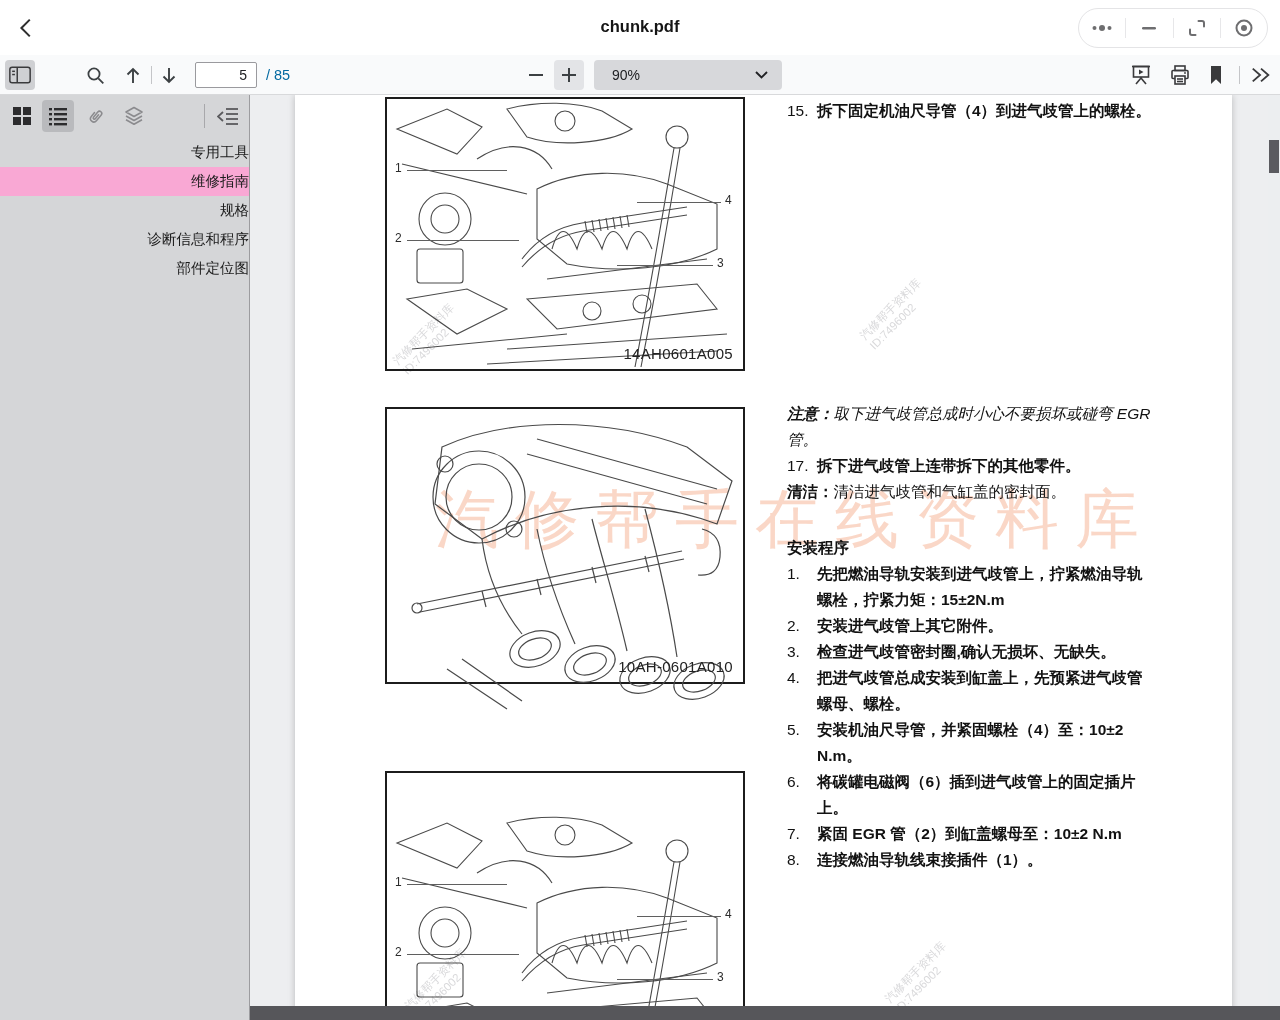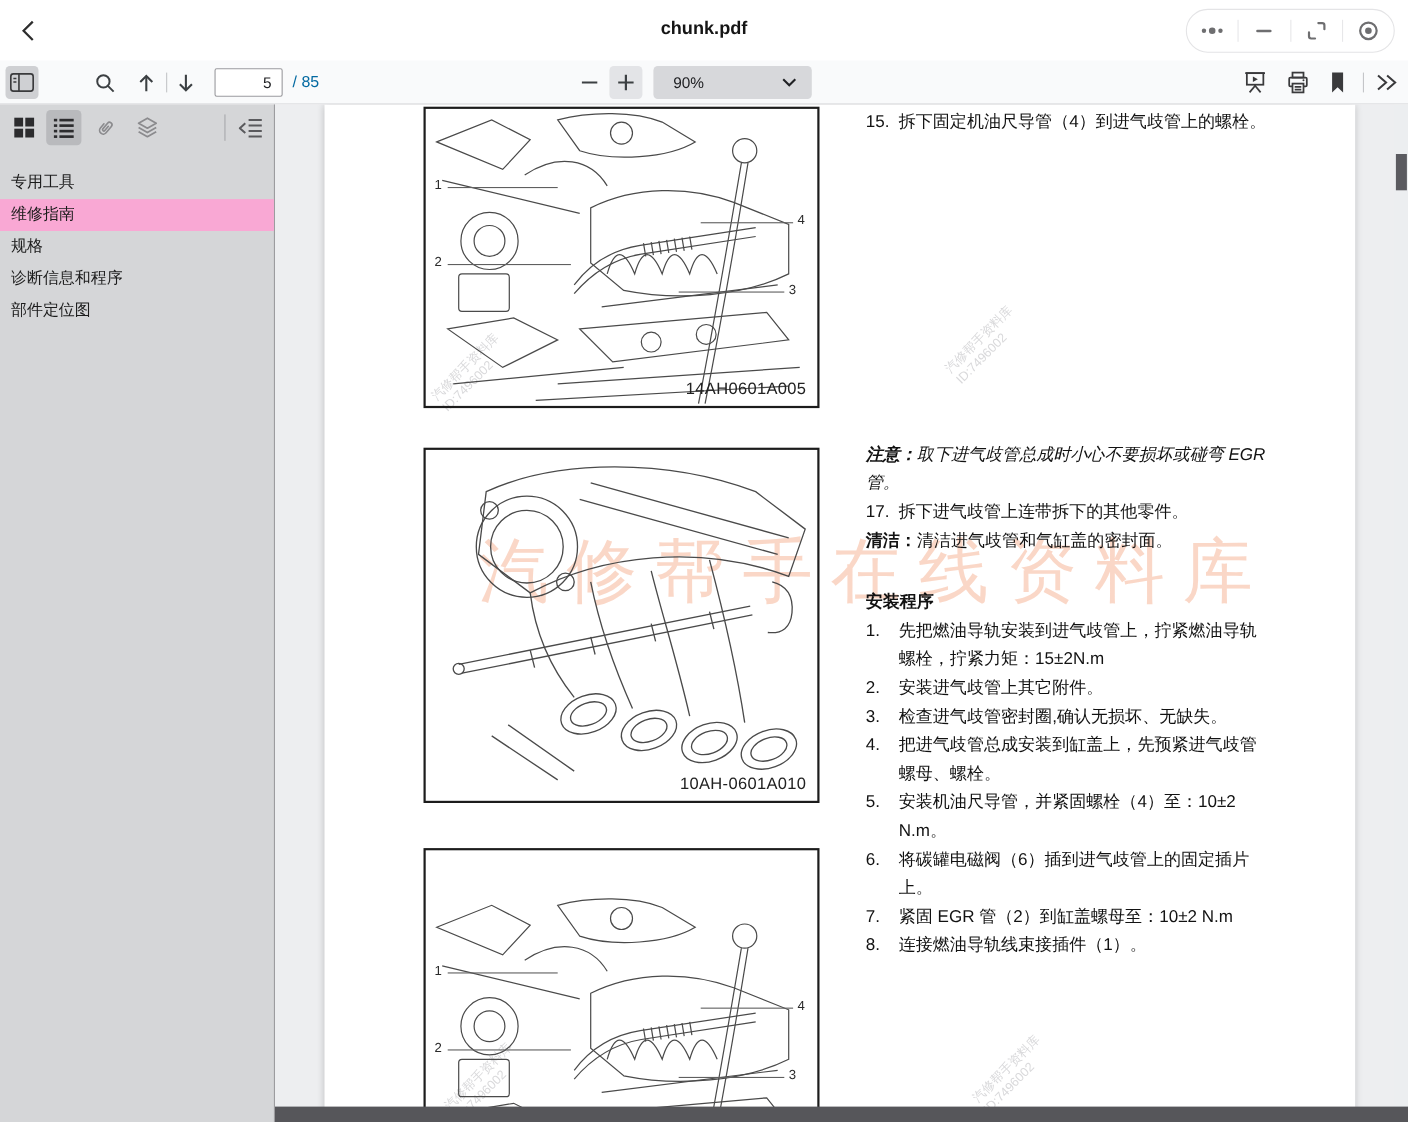--- a/index.html
+++ b/index.html
@@ -20,30 +20,30 @@
   .win-sep { width:1px; height:20px; background:#e7e7e9; }
 
   
   .pdf-toolbar { position:absolute; top:55px; left:0; width:1280px; height:40px; background:#f9fafb; border-bottom:1px solid #d8d9db; }
   .tb-btn { position:absolute; display:flex; align-items:center; justify-content:center; width:30px; height:30px; top:5px; border-radius:4px; color:#3c4043; }
   .tb-btn.pressed { background:#cfd0d3; }
   .tb-btn.raised { background:#e3e4e7; }
   .tb-vr { position:absolute; width:1px; height:18px; background:#c4c5c8; top:11px; }
   .page-input { position:absolute; left:195px; top:7px; width:62px; height:26px; border:1px solid #9a9a9e; border-radius:2px; background:#fff; text-align:right; padding-right:9px; font-size:14px; color:#202124; font-family:inherit; }
   .page-total { position:absolute; left:266px; top:12px; font-size:14.5px; color:#0369a1; }
-  .zoom-select { position:absolute; left:594px; top:5px; width:144px; height:30px; background:#d7d8db; border-radius:4px; display:flex; align-items:center; padding:0 14px 0 18px; font-size:14px; color:#202124; }
+  .zoom-select { position:absolute; left:594px; top:5px; width:188px; height:30px; background:#d7d8db; border-radius:4px; display:flex; align-items:center; padding:0 14px 0 18px; font-size:14px; color:#202124; }
   .zoom-select .zv { flex:1; }
 
   
   .sidebar { position:absolute; top:95px; left:0; width:250px; height:925px; background:#d5d6d8; border-right:1px solid #9c9c9f; }
   .side-icons { position:relative; height:42px; }
   .si-btn { position:absolute; top:5px; width:32px; height:32px; display:flex; align-items:center; justify-content:center; border-radius:4px; }
   .si-btn.sel { background:#b9babd; }
   .si-vr { position:absolute; left:204px; top:9px; width:1px; height:24px; background:#a8a8ab; }
-  .toc { margin-top:15px; }
+  .toc { margin-top:1px;text-align:right; }
   .toc-item { height:29px; line-height:29px; padding-left:10px; font-size:14.5px; color:#1c1c1c; cursor:pointer; }
   .toc-item.active { background:#f9a8d4; }
 
   
   .viewer { position:absolute; top:95px; left:250px; width:1030px; height:925px; background:#edeef0; overflow:hidden; }
   .page { position:absolute; left:45px; top:0; width:937px; height:925px; background:#fff; box-shadow:0 0 7px rgba(0,0,0,.22); overflow:hidden; }
 
   
   .wm-big { position:absolute; white-space:nowrap; font-size:64px; color:rgba(240,138,90,.34); z-index:1; line-height:1; }
   .wm1 { left:140px; top:392px; letter-spacing:16px; }
@@ -54,21 +54,21 @@
   
   .figure { position:absolute; left:90px; width:360px; border:2px solid #1c1c1c; background:transparent; z-index:2; }
   .fig-label { position:absolute; right:10px; bottom:7px; font-size:15px; letter-spacing:.3px; color:#222; }
   .callout { position:absolute; font-size:12px; color:#2b2b2b; z-index:3; }
   .leader { position:absolute; height:1px; background:#5f5f5f; z-index:3; }
 
   
   .textcol { position:absolute; left:492px; width:368px; z-index:4; font-size:15.5px; line-height:26px; color:#121212; }
   .step { display:flex; }
   .step .n { width:30px; flex:none; }
-  .step .t { flex:1; }
+  .step .t { flex:1;font-weight:bold; }
   .plabel { font-weight:700; }
   .note { font-style:italic; }
   .note .plabel { font-weight:700; }
   .install-h { font-weight:700; margin-top:30px; }
 
   
   .v-scrollbar { position:absolute; right:0; top:0; width:12px; height:925px; background:#eceef0; z-index:30; }
   .v-thumb { position:absolute; left:1px; top:45px; width:10px; height:33px; background:#5b5b60; }
   .h-bar { position:absolute; left:0; top:911px; width:1030px; height:14px; background:#56565a; z-index:40; }
 
@@ -379,21 +379,21 @@
       <span class="leader" style="left:20px; top:71px; width:100px;"></span>
       <span class="callout" style="left:8px; top:132px;">2</span>
       <span class="leader" style="left:20px; top:141px; width:112px;"></span>
       <span class="callout" style="left:338px; top:94px;">4</span>
       <span class="leader" style="left:250px; top:103px; width:84px;"></span>
       <span class="callout" style="left:330px; top:157px;">3</span>
       <span class="leader" style="left:230px; top:166px; width:96px;"></span>
       <figcaption class="fig-label">14AH0601A005</figcaption>
     </figure>
 
-    <figure class="figure" style="top:312px; height:323px;">
+    <figure class="figure" style="top:312px; height:277px;">
       <div>
         <svg width="356" height="319">
             <use href="#eng-b"></use>
           </svg>
       </div>
       <figcaption class="fig-label">10AH-0601A010</figcaption>
     </figure>
 
     <figure class="figure" style="top:676px; height:320px;">
       <div>

